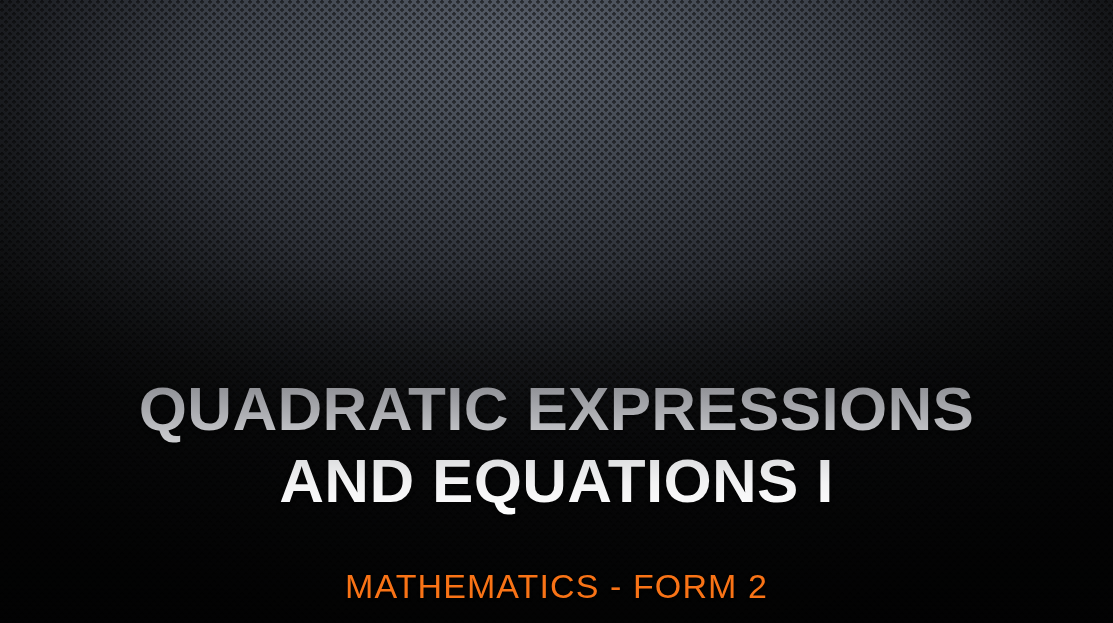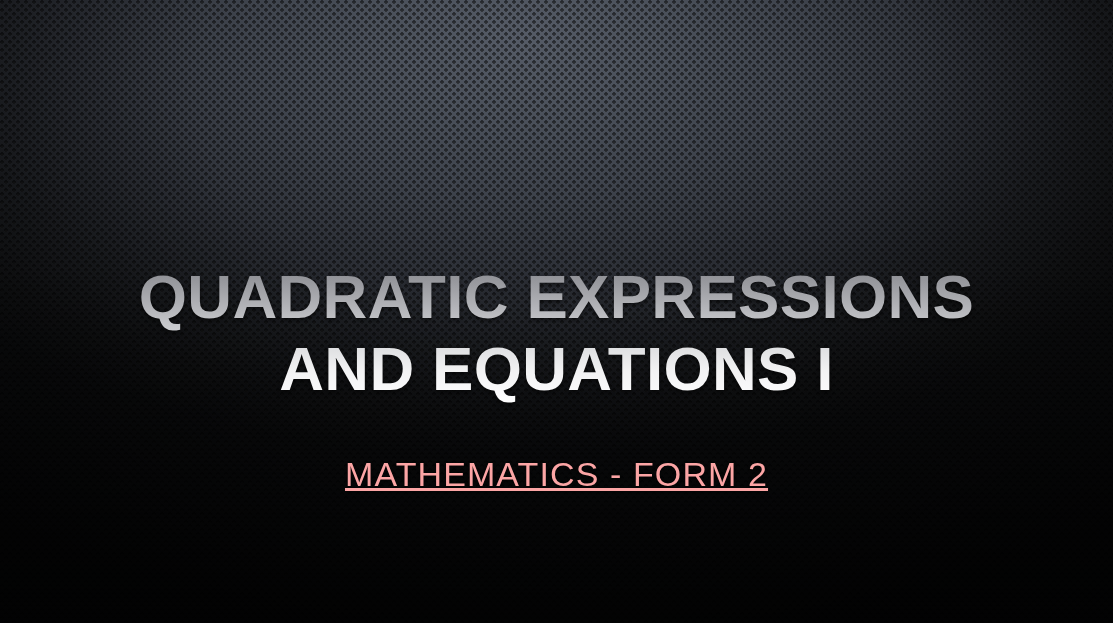--- a/index.html
+++ b/index.html
@@ -15,21 +15,21 @@
 
   .slide {
     position: relative;
     width: 1113px;
     height: 623px;
     overflow: hidden;
     background-color: #121316;
     display: flex;
     flex-direction: column;
     align-items: center;
-    justify-content: center;
+    justify-content: flex-end;
   }
 
   
   .bg-base {
     position: absolute;
     inset: 0;
     background:
       radial-gradient(ellipse 760px 420px at 47% 6%,
         #555b66 0%,
         #4b515b 18%,
@@ -119,30 +119,29 @@
     -webkit-text-fill-color: transparent;
     filter: drop-shadow(0 2px 2px rgba(0, 0, 0, 0.55));
   }
 
   .subtitle-block {
     margin-top: 48px;
     padding: 0 60px;
   }
 
   .slide-subtitle {
-    margin: 10px;
+    margin: 16px;
     font-family: "Liberation Sans", sans-serif;
     font-size: 34px;
     font-weight: normal;
     line-height: 42px;
     letter-spacing: 1.1px;
     text-transform: uppercase;
-    color: #fca5a5;
+    color: #f97316;
     text-shadow: 0 1px 3px rgba(0, 0, 0, 0.7);
-    text-decoration: underline;
   }
 </style>
 </head>
 <body>
 
 <div class="slide">
 
   <div class="bg-base"></div>
   <div class="bg-dots"></div>
   <div class="bg-dots-light"></div>

